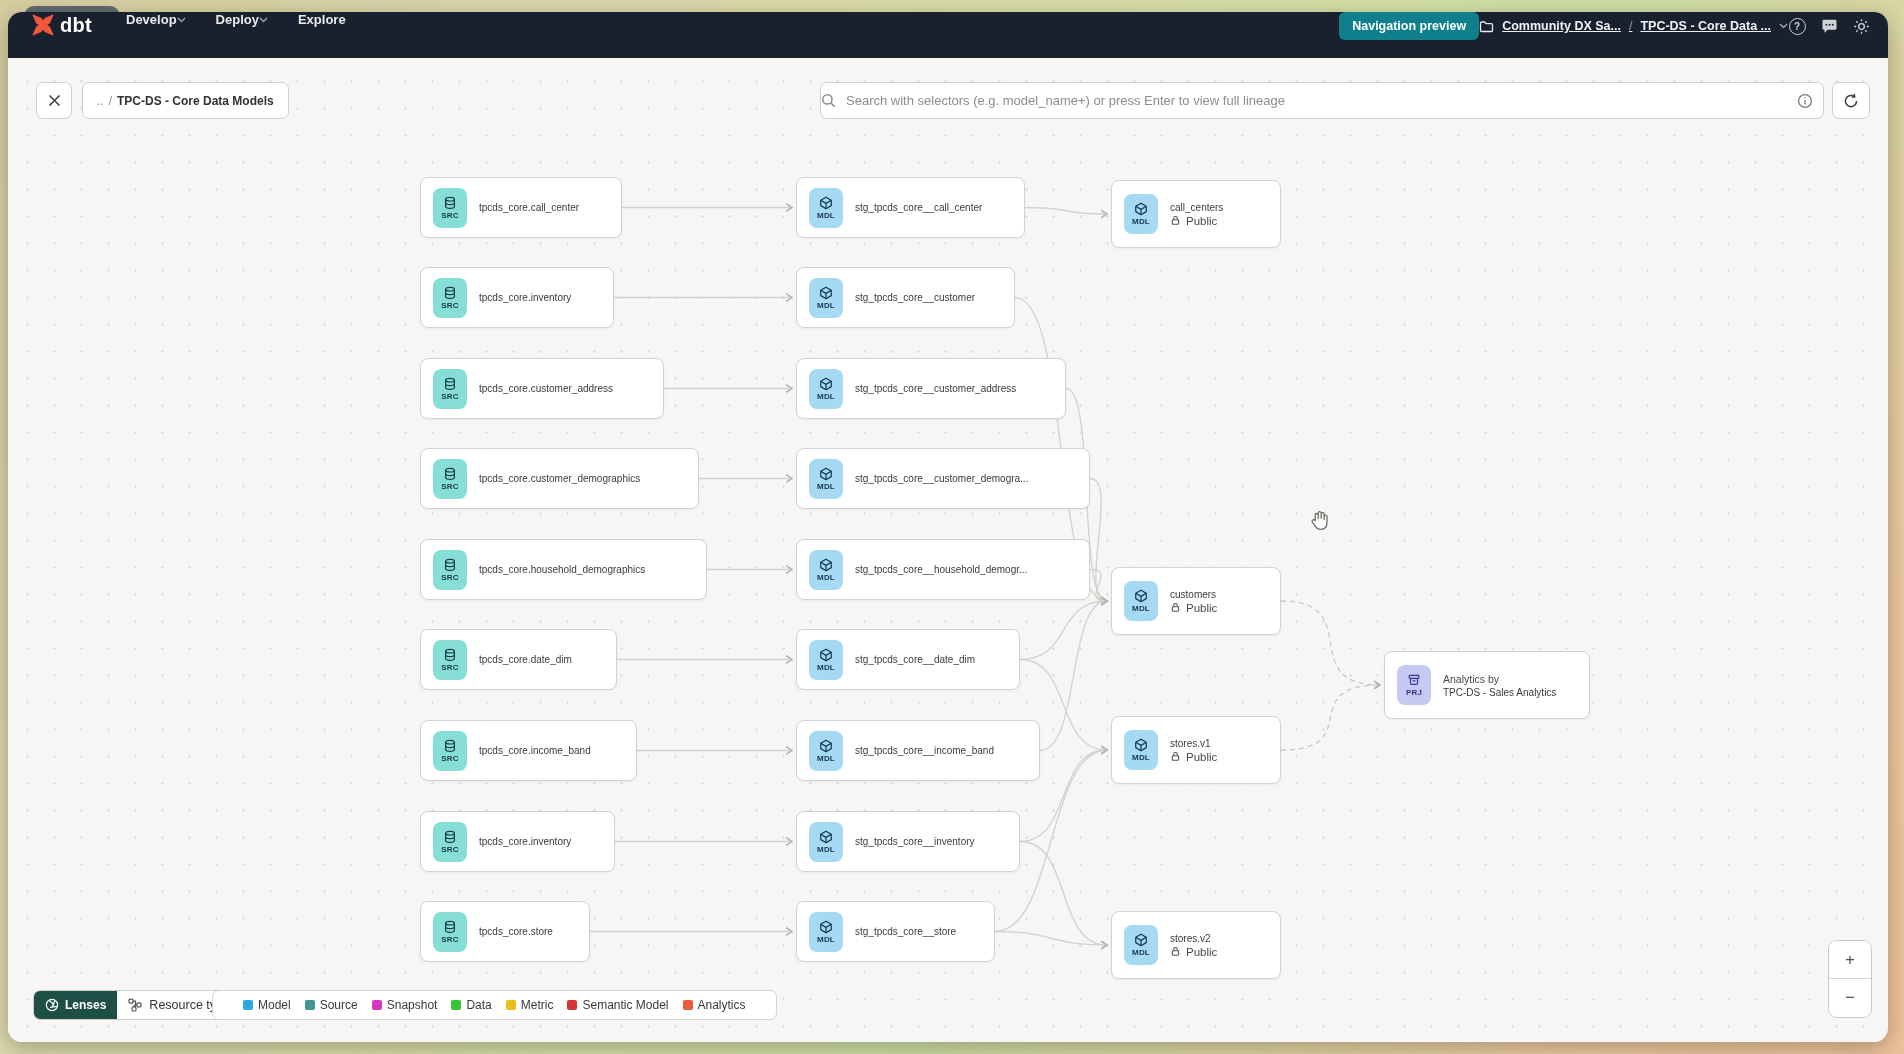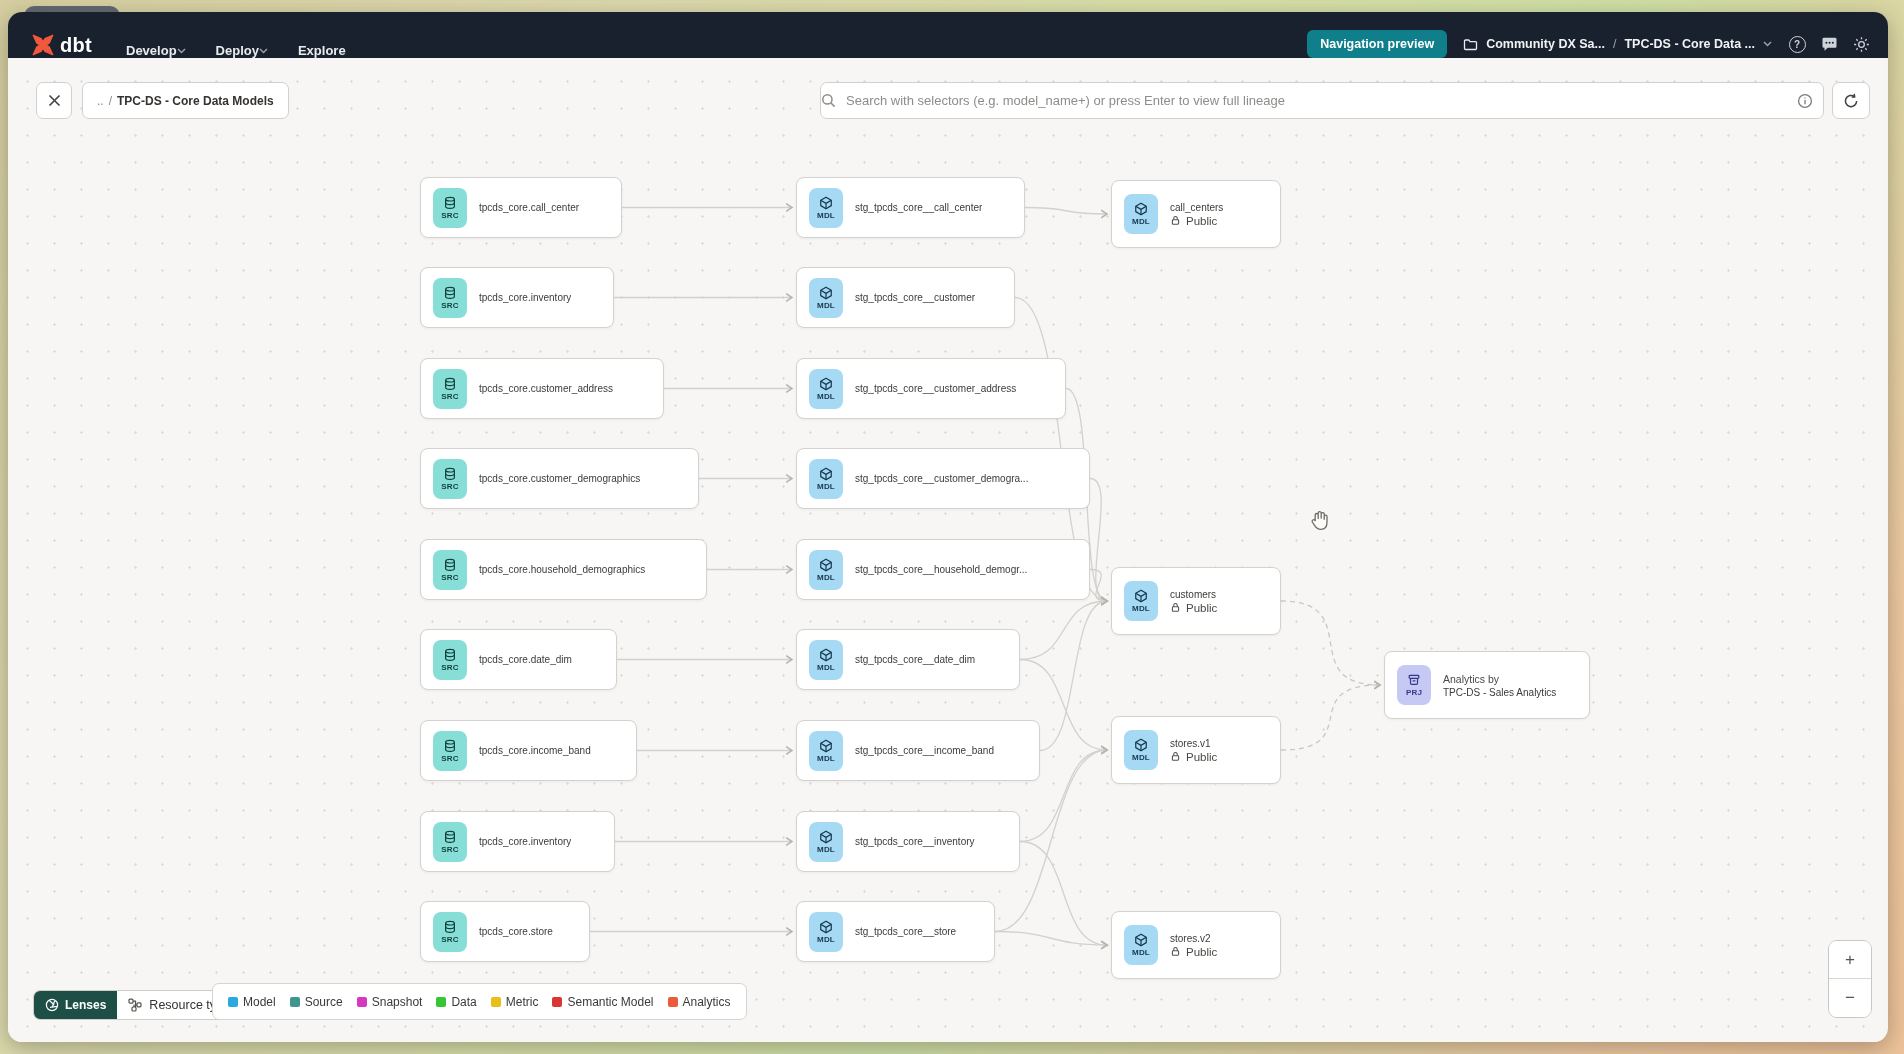--- a/index.html
+++ b/index.html
@@ -14,33 +14,33 @@
     background:rgba(88,95,107,.92);border-radius:10px;z-index:1;
     display:flex;justify-content:center;align-items:flex-start;padding-top:6px;box-sizing:border-box;
   }
   .app-window{
     position:absolute;left:8px;top:12px;width:1880px;height:1030px;
     border-radius:14px;overflow:hidden;background:#f6f5f4;z-index:2;
     box-shadow:0 6px 24px rgba(40,40,30,.35);
   }
   
   .navbar{
-    height:46px;background:#1a212e;display:flex;align-items:flex-end;
+    height:46px;background:#1a212e;display:flex;align-items:flex-start;
     padding:0 18px 0 22px;box-sizing:border-box;color:#e9ebee;
   }
   .brand{display:flex;align-items:center;gap:4px;margin-right:34px;}
   .brand-word{font-size:20px;font-weight:700;color:#fff;letter-spacing:.3px;}
   .nav-menu{display:flex;align-items:center;gap:30px;}
   .nav-item{display:flex;align-items:center;font-size:13px;font-weight:700;color:#e9ebee;cursor:pointer;}
-  .nav-right{margin-left:auto;display:flex;align-items:center;gap:16px;}
+  .nav-right{margin-left:auto;display:flex;align-items:center;}
   .btn-teal{
     background:#0e7f8b;color:#fff;font-size:12.5px;font-weight:700;
     padding:7px 13px;border-radius:6px;border:none;cursor:pointer;font-family:inherit;
   }
-  .crumbs{display:flex;align-items:center;gap:8px;font-size:12.5px;font-weight:700;color:#f0f2f4;}
+  .crumbs{display:flex;align-items:center;gap:8px;font-size:12.5px;font-weight:700;color:#f0f2f4;text-decoration:underline;}
   .crumb-sep{color:#9aa0aa;font-weight:400;}
   .nav-icons{display:flex;align-items:center;gap:14px;}
   .nav-ic{width:18px;height:18px;display:flex;align-items:center;justify-content:center;color:#cfd3da;cursor:pointer;}
   .help-circ{width:15px;height:15px;border:1.6px solid #cfd3da;border-radius:50%;
     display:flex;align-items:center;justify-content:center;font-size:10px;font-weight:700;color:#cfd3da;}
   
   .canvas{
     position:relative;width:1876px;height:984px;background:#f7f6f5;
     background-image:radial-gradient(circle,#deDBd8 1.1px,transparent 1.2px);
     background-size:27px 27px;background-position:6px 10px;
@@ -96,23 +96,23 @@
     border:1px solid #cfcdca;border-radius:7px;overflow:hidden;background:#fff;box-sizing:border-box;
   }
   .lenses-btn{
     background:#1d4f46;color:#fff;display:flex;align-items:center;gap:6px;
     padding:0 11px;font-size:12px;font-weight:700;cursor:pointer;
   }
   .restype-btn{
     display:flex;align-items:center;gap:7px;padding:0 11px;font-size:12.5px;color:#35322f;cursor:pointer;
   }
   .legend-box{
-    position:absolute;left:204px;bottom:22px;height:37px;background:#fff;
+    position:absolute;left:204px;bottom:22px;height:30px;background:#fff;
     border:1px solid #d6d4d1;border-radius:7px;display:flex;align-items:center;
-    gap:14px;padding:0 15px;box-sizing:border-box;
+    gap:14px;padding:0 30px;box-sizing:border-box;
   }
   .chip{display:flex;align-items:center;gap:5px;font-size:12px;color:#3c3a37;white-space:nowrap;}
   .swatch{width:10px;height:10px;border-radius:2px;}
   .zoom-panel{
     position:absolute;right:12px;bottom:24px;width:42px;background:#fff;
     border:1px solid #c9c7c4;border-radius:9px;display:flex;flex-direction:column;overflow:hidden;
   }
   .zoom-btn{
     height:38px;display:flex;align-items:center;justify-content:center;
     font-size:17px;color:#55524e;cursor:pointer;background:#fff;border:none;font-family:inherit;

